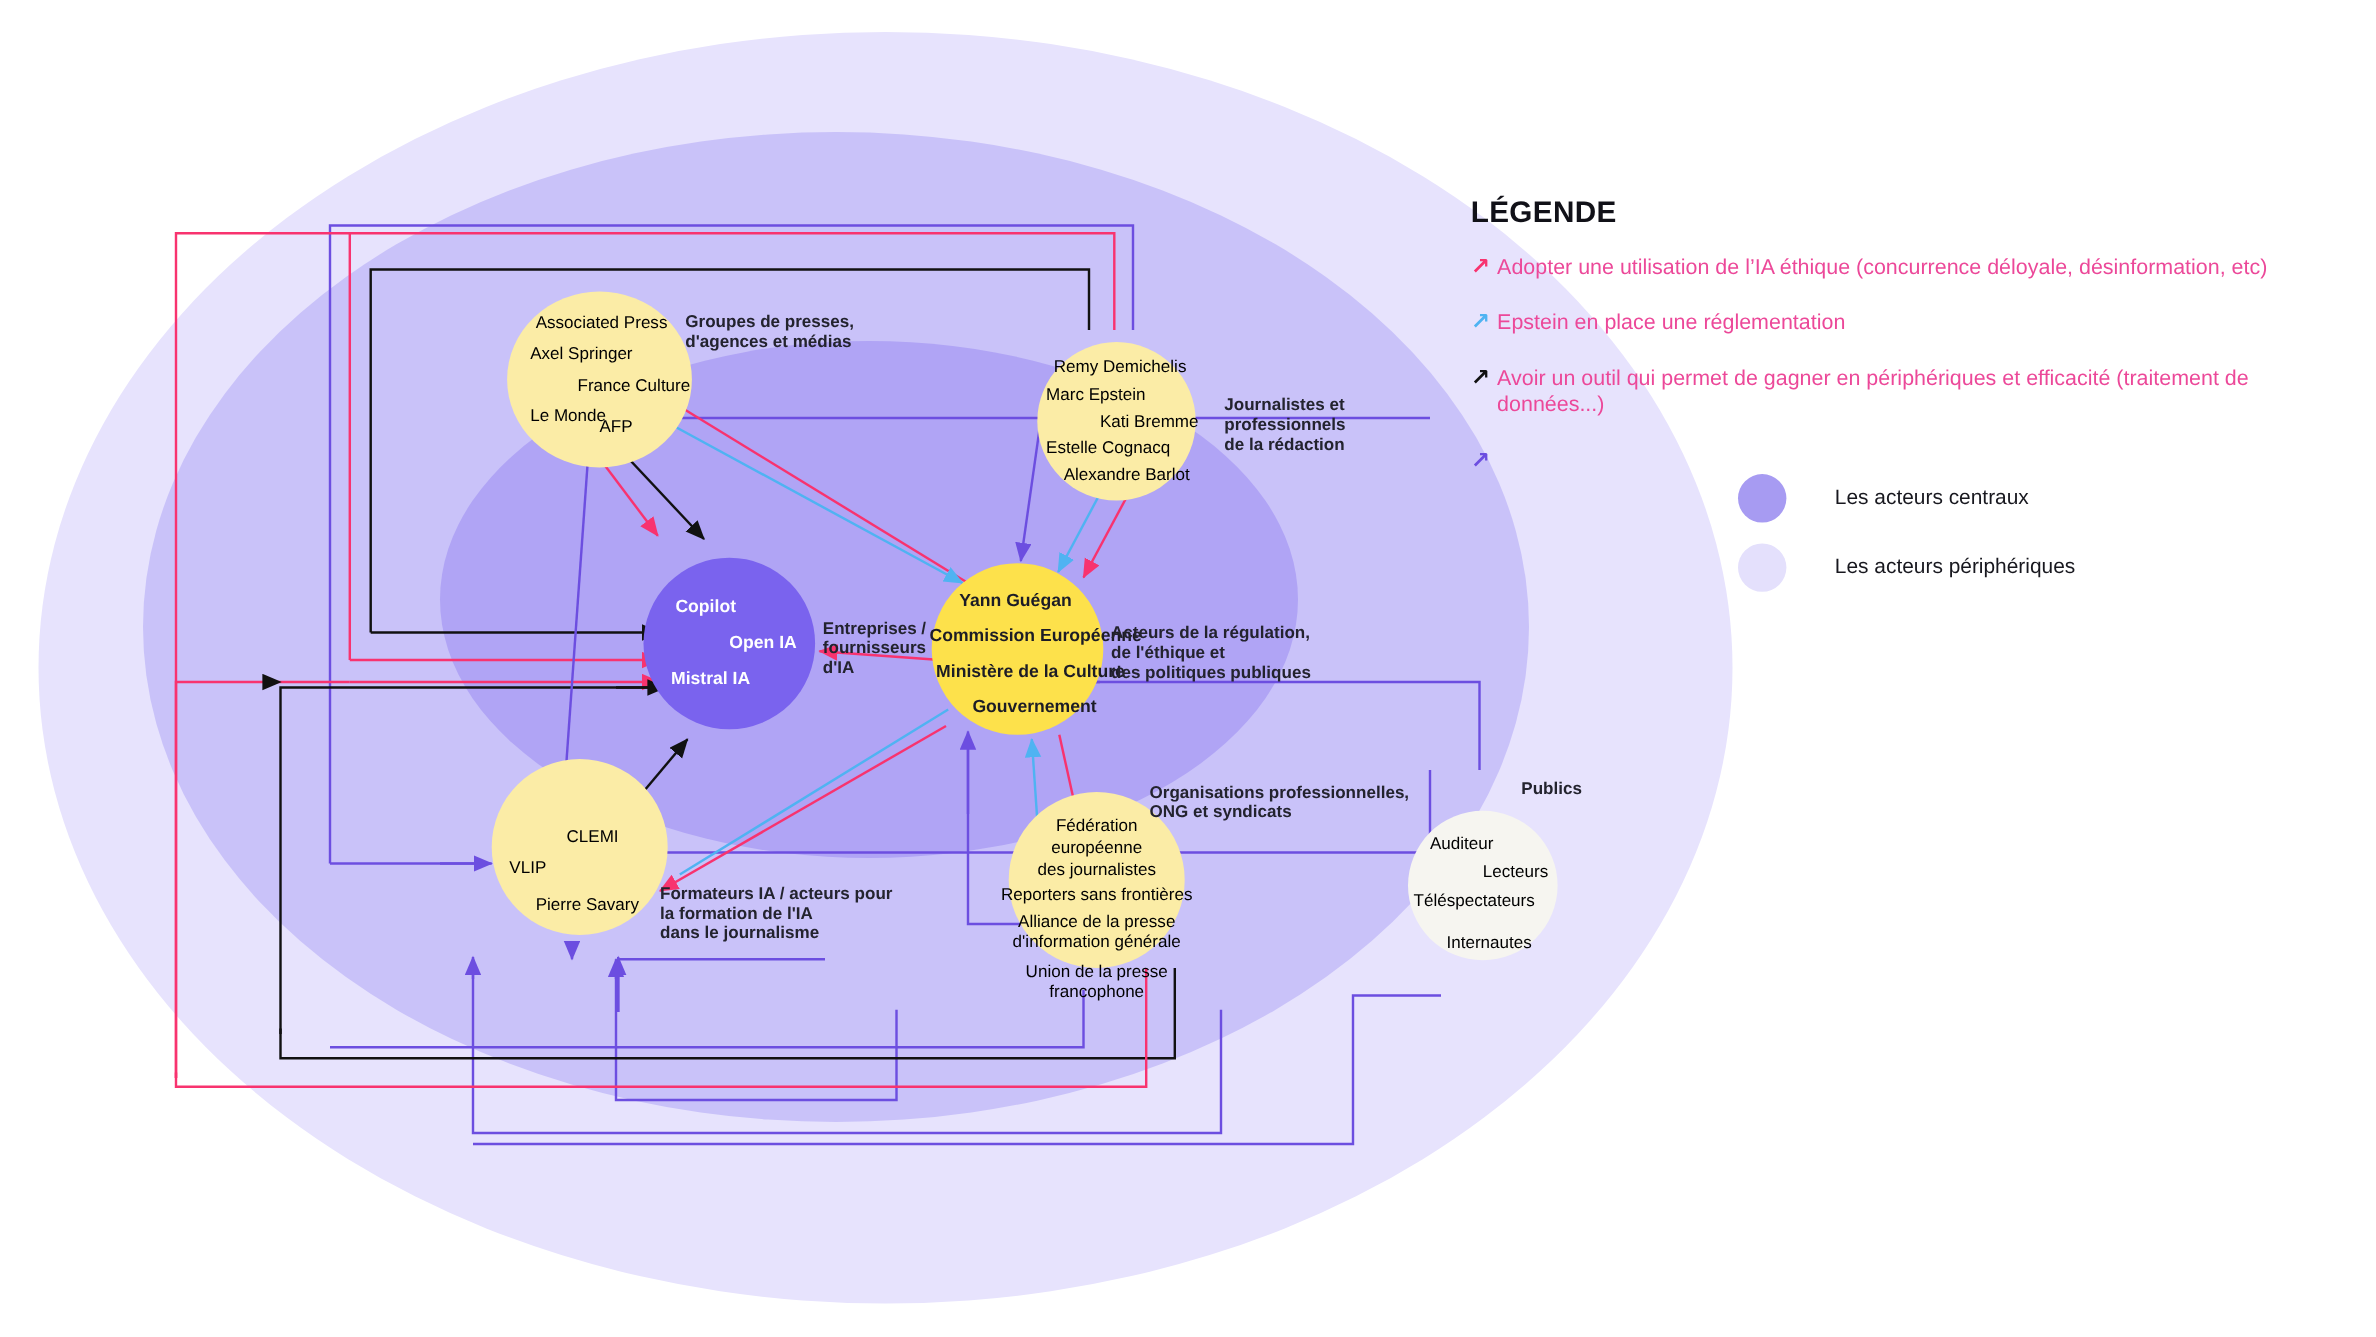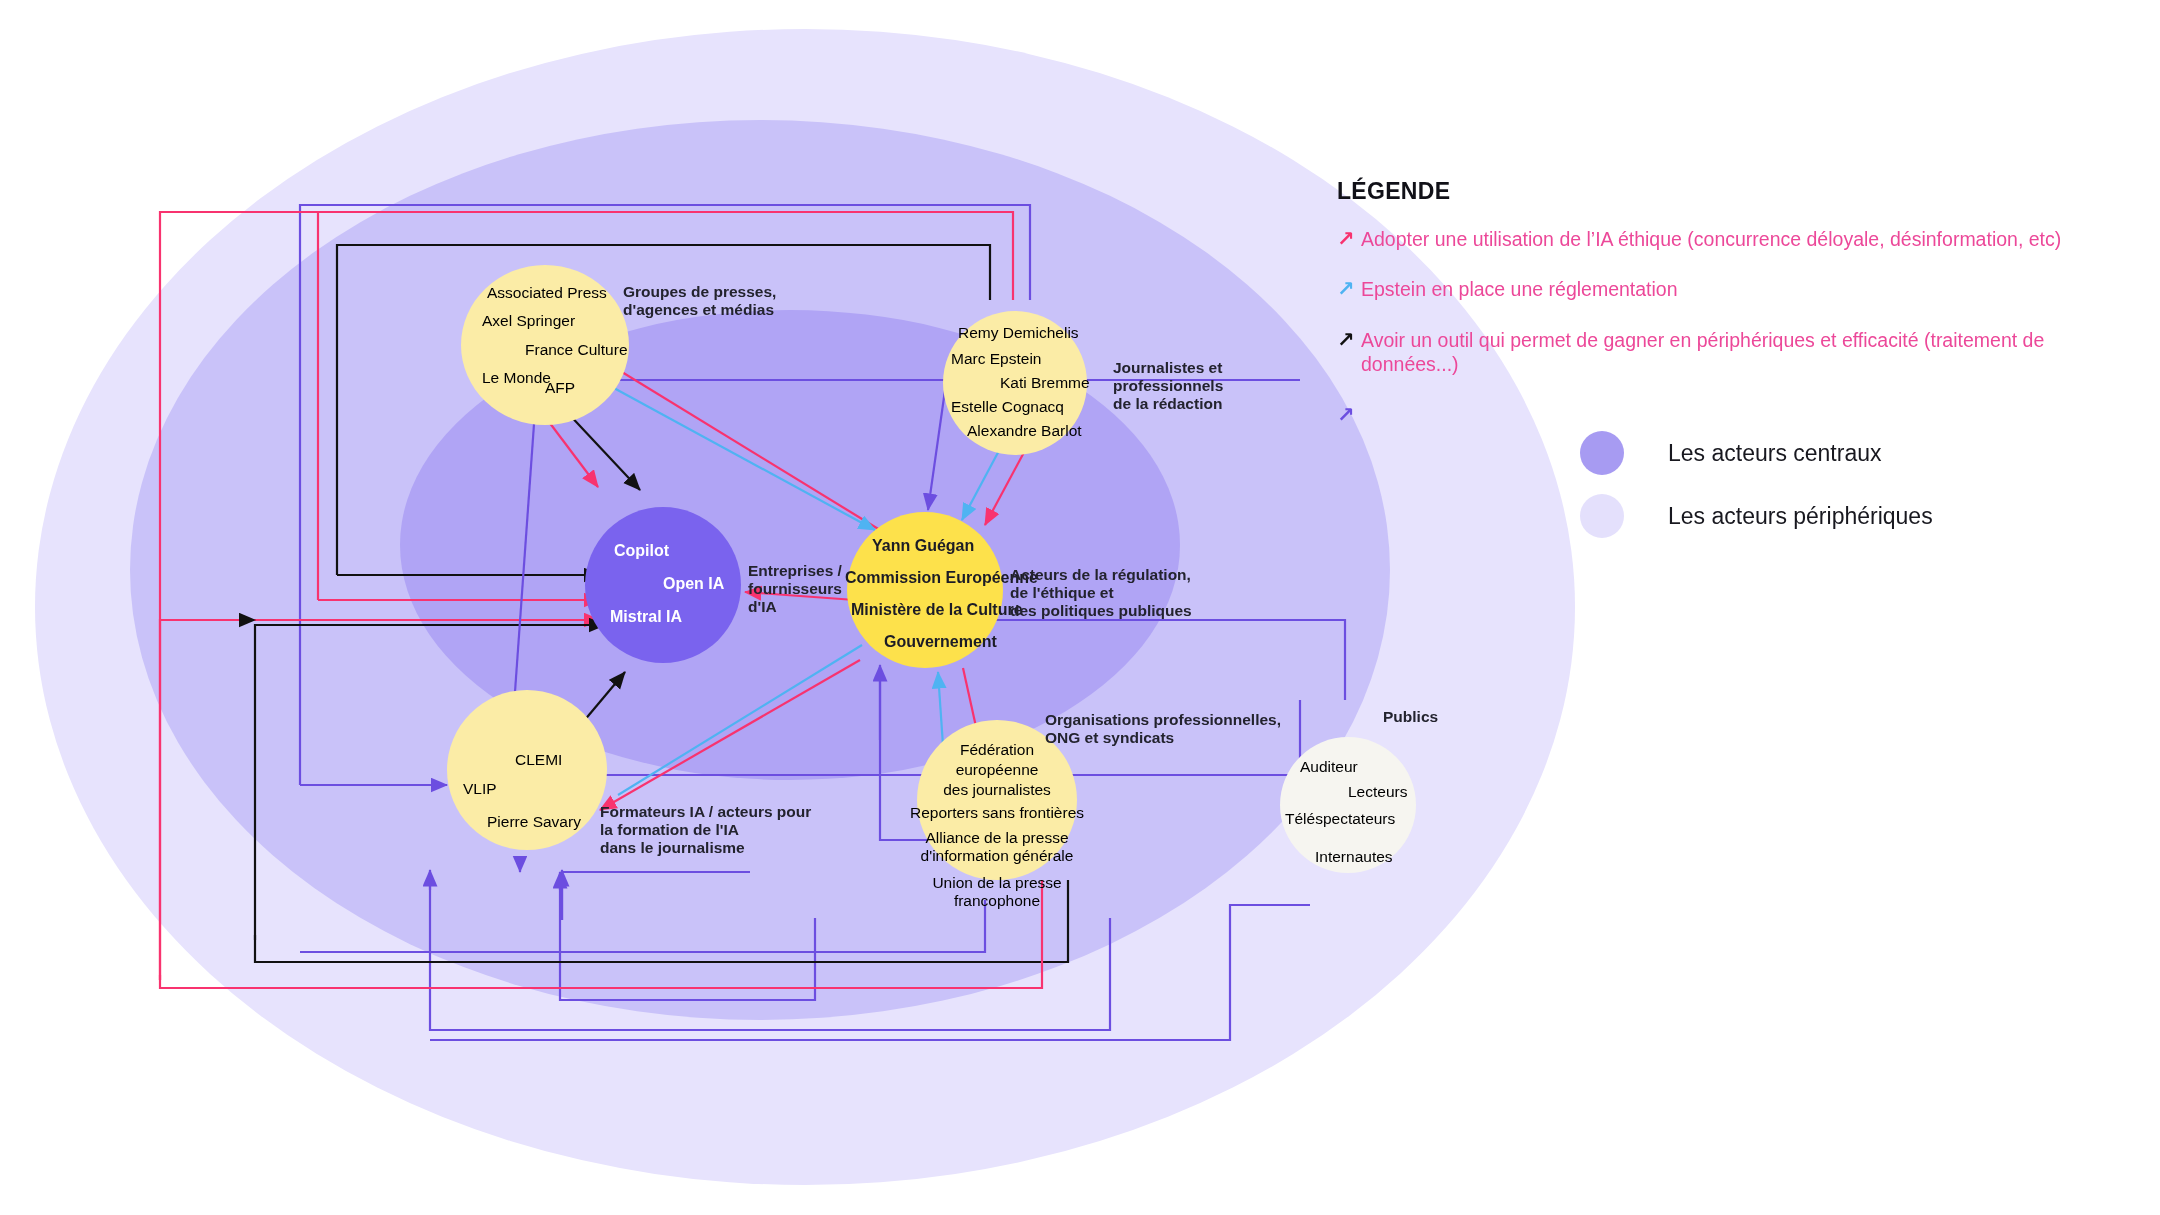--- a/index.html
+++ b/index.html
@@ -2,30 +2,30 @@
 <html><head>
 <meta charset="utf-8">
 <style>
   html,body{margin:0;padding:0;background:#ffffff;}
   body{width:2160px;height:1215px;overflow:hidden;
        font-family:"Liberation Sans","DejaVu Sans",sans-serif;color:#2b2b35;}
   #stage{position:relative;width:2160px;height:1215px;}
   svg#canvas{position:absolute;left:0;top:0;width:2160px;height:1215px;}
 
   .legend{position:absolute;left:1337px;top:178px;width:790px;}
-  .legend h1{font-size:23px;font-weight:bold;letter-spacing:.3px;margin:0 0 22px 0;color:#111118;}
+  .legend h1{font-size:27px;font-weight:bold;letter-spacing:.3px;margin:0 0 22px 0;color:#111118;}
   .legend-row{display:flex;align-items:flex-start;margin-bottom:26px;}
   .legend-arrow{width:24px;flex:0 0 24px;font-size:21px;line-height:1;font-weight:bold;
                 transform:translateY(1px);}
   .legend-text{font-size:19.5px;line-height:1.25;color:#ec4899;}
 
   .swatches{position:absolute;left:1580px;top:422px;}
   .swatch-row{display:flex;align-items:center;height:62px;margin-bottom:1px;}
   .swatch-dot{width:44px;height:44px;border-radius:50%;flex:0 0 44px;}
-  .swatch-label{margin-left:44px;font-size:23px;color:#18181f;}
+  .swatch-label{margin-left:44px;font-size:19px;color:#18181f;}
 </style>
 </head>
 <body>
 
 <div id="stage">
 
   <svg id="canvas" viewBox="0 0 2160 1215">
     <defs>
       <marker id="ah-pink" markerWidth="9" markerHeight="9" refX="7.5" refY="3.4" orient="auto">
         <path d="M0,0 L8,3.4 L0,6.8 z" fill="#f8336f"></path>

